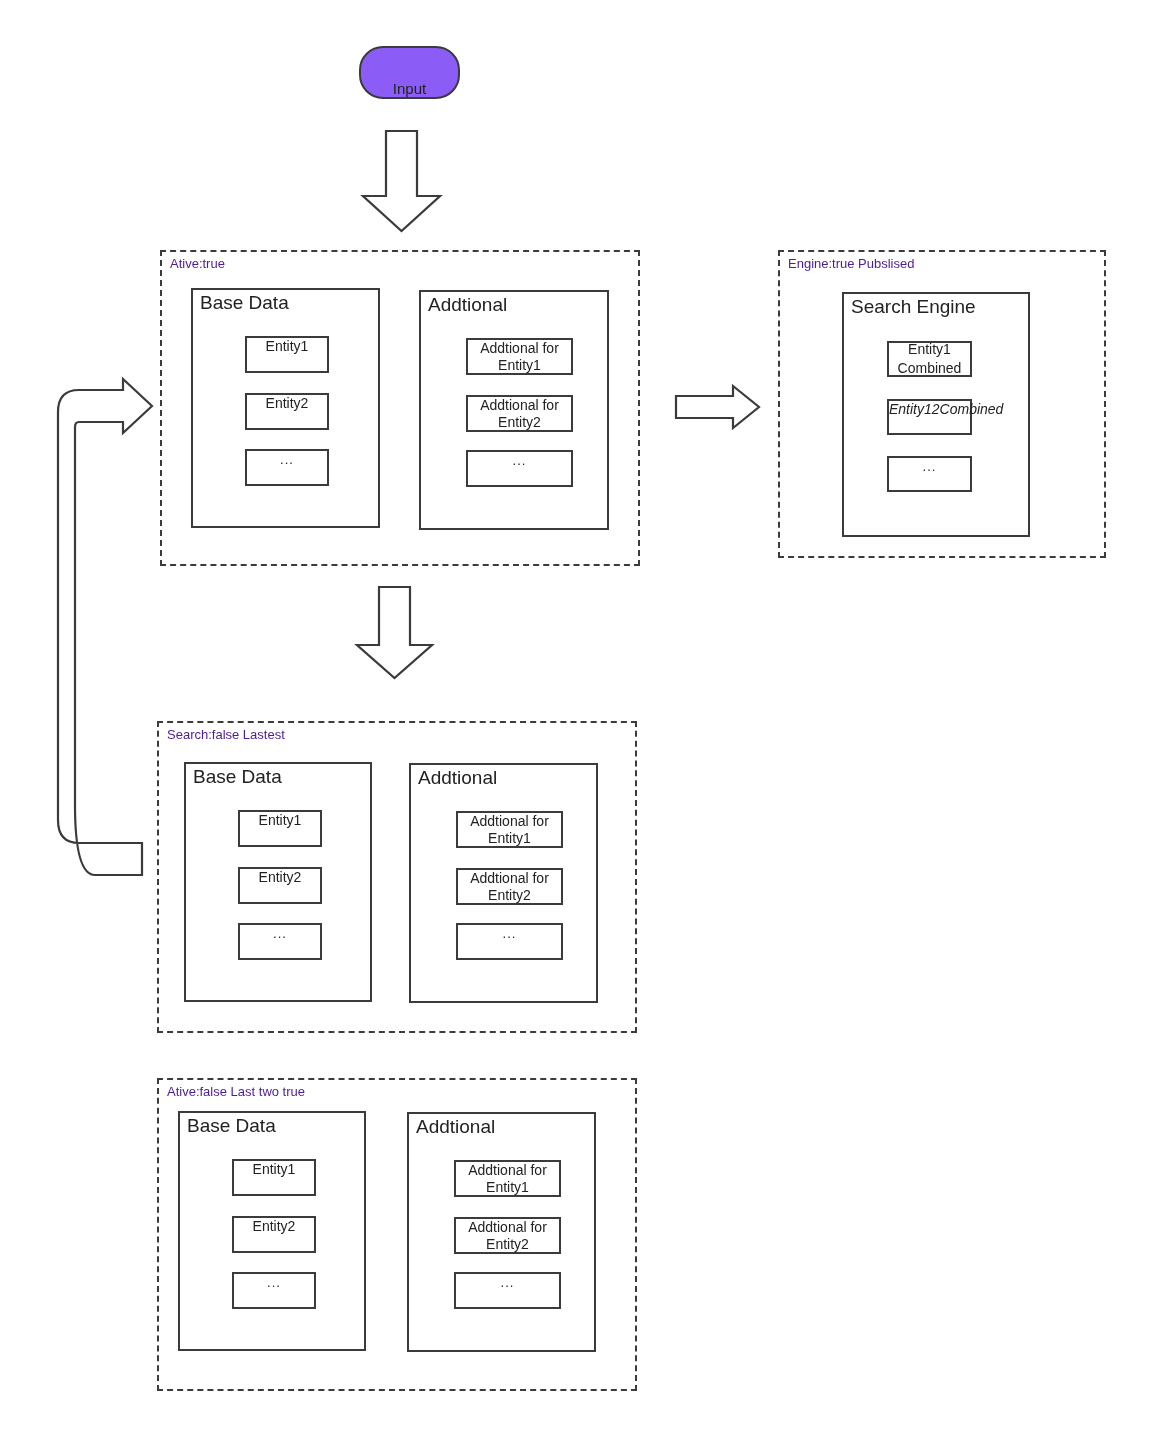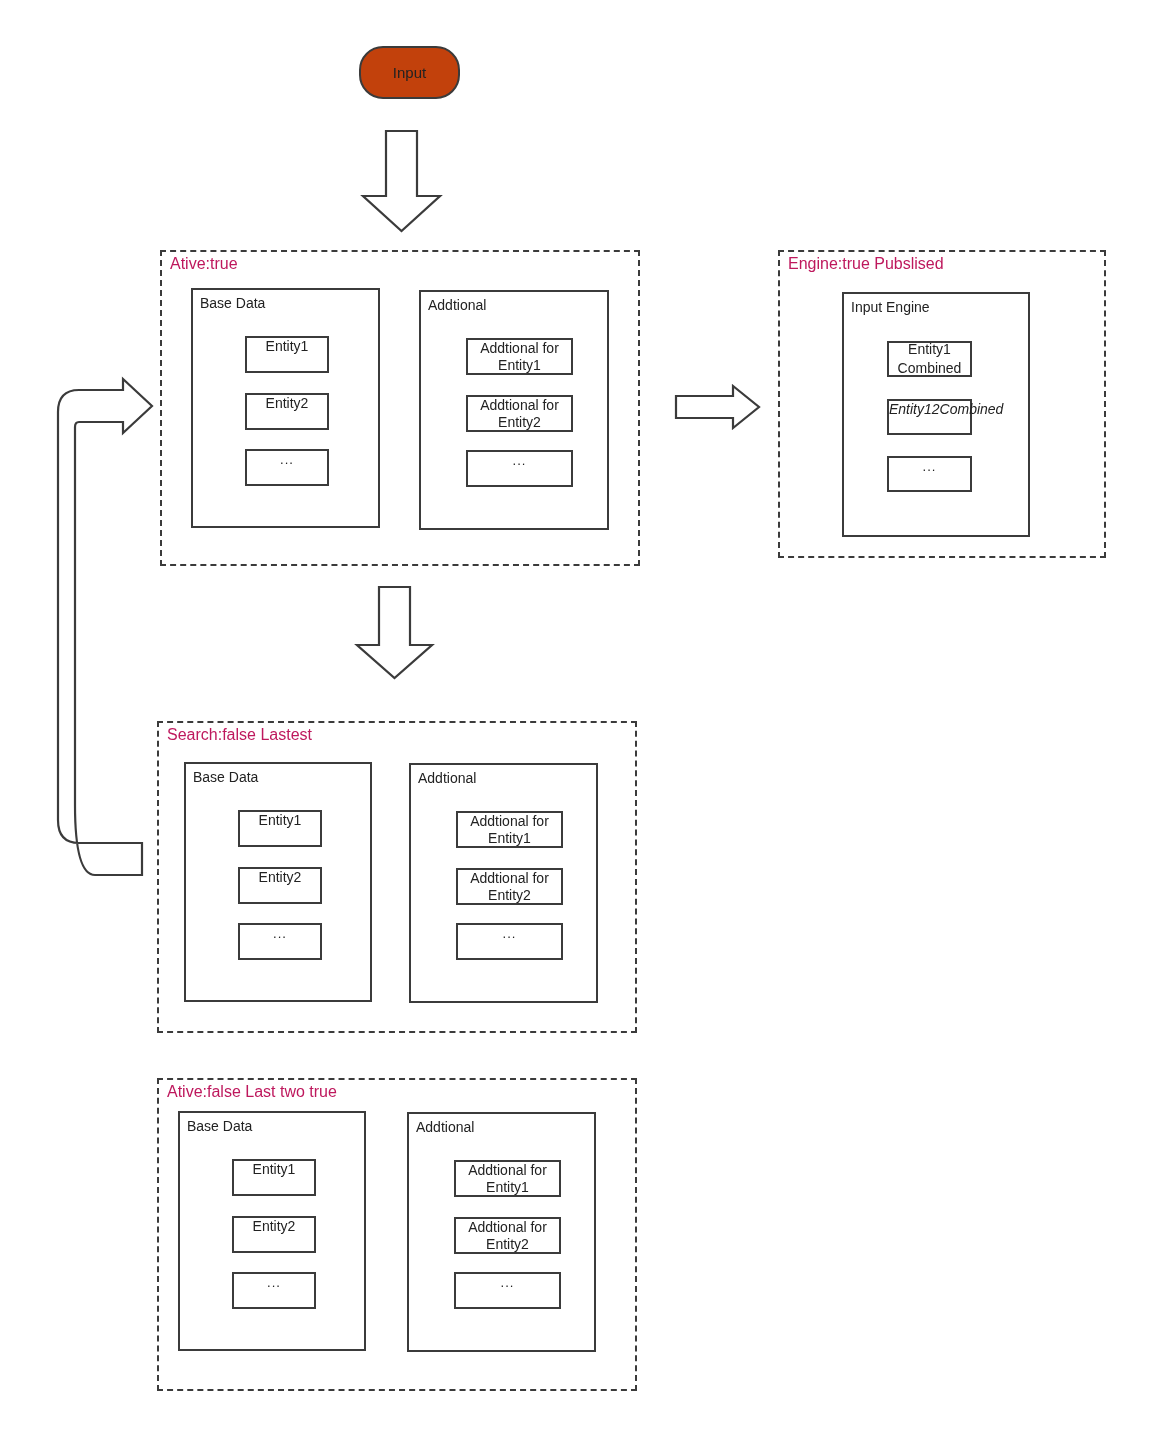--- a/index.html
+++ b/index.html
@@ -23,49 +23,49 @@
   }
   .node {
     position: absolute;
     box-sizing: border-box;
   }
   
   .terminator {
     border: 2px solid #3b3b3b;
     border-radius: 24px;
     display: flex;
-    align-items: center;
+    align-items: flex-end;
     justify-content: center;
     font-size: 15px;
-    background: #c2410c;
+    background: #8b5cf6;
   }
   
   .group {
     border: 2px dashed #3b3b3b;
     background: transparent;
   }
   .group-label {
     position: absolute;
     left: 8px;
     top: 3px;
-    font-size: 16px;
+    font-size: 13px;
     line-height: 18px;
     white-space: nowrap;
-    color: #be185d;
+    color: #4c1d95;
   }
   
   .panel {
     border: 2px solid #3b3b3b;
     background: #ffffff;
   }
   .panel-label {
     position: absolute;
     left: 7px;
     top: 4px;
-    font-size: 14px;
+    font-size: 19px;
     line-height: 18px;
     white-space: nowrap;
     color: #222222;
   }
   
   .item {
     border: 2px solid #3b3b3b;
     background: #ffffff;
     display: flex;
     align-items: flex-start;
@@ -167,21 +167,21 @@
       <div class="node item" style="left:45px; top:158px; width:107px; height:37px;">
         <span class="txt dots">...</span>
       </div>
     </div>
   </div>
 
   <div class="node group" style="left:778px; top:250px; width:328px; height:308px;">
     <span class="group-label">Engine:true Pubslised</span>
 
     <div class="node panel" style="left:62px; top:40px; width:188px; height:245px;">
-      <span class="panel-label">Input Engine</span>
+      <span class="panel-label">Search Engine</span>
       <div class="node item overflow" style="left:43px; top:47px; width:85px; height:36px;">
         <span class="txt">Entity1 Combined</span>
       </div>
       <div class="node item" style="left:43px; top:105px; width:85px; height:36px;font-style:italic;">
         <span class="txt">Entity12Combined</span>
       </div>
       <div class="node item" style="left:43px; top:162px; width:85px; height:36px;">
         <span class="txt dots">...</span>
       </div>
     </div>

